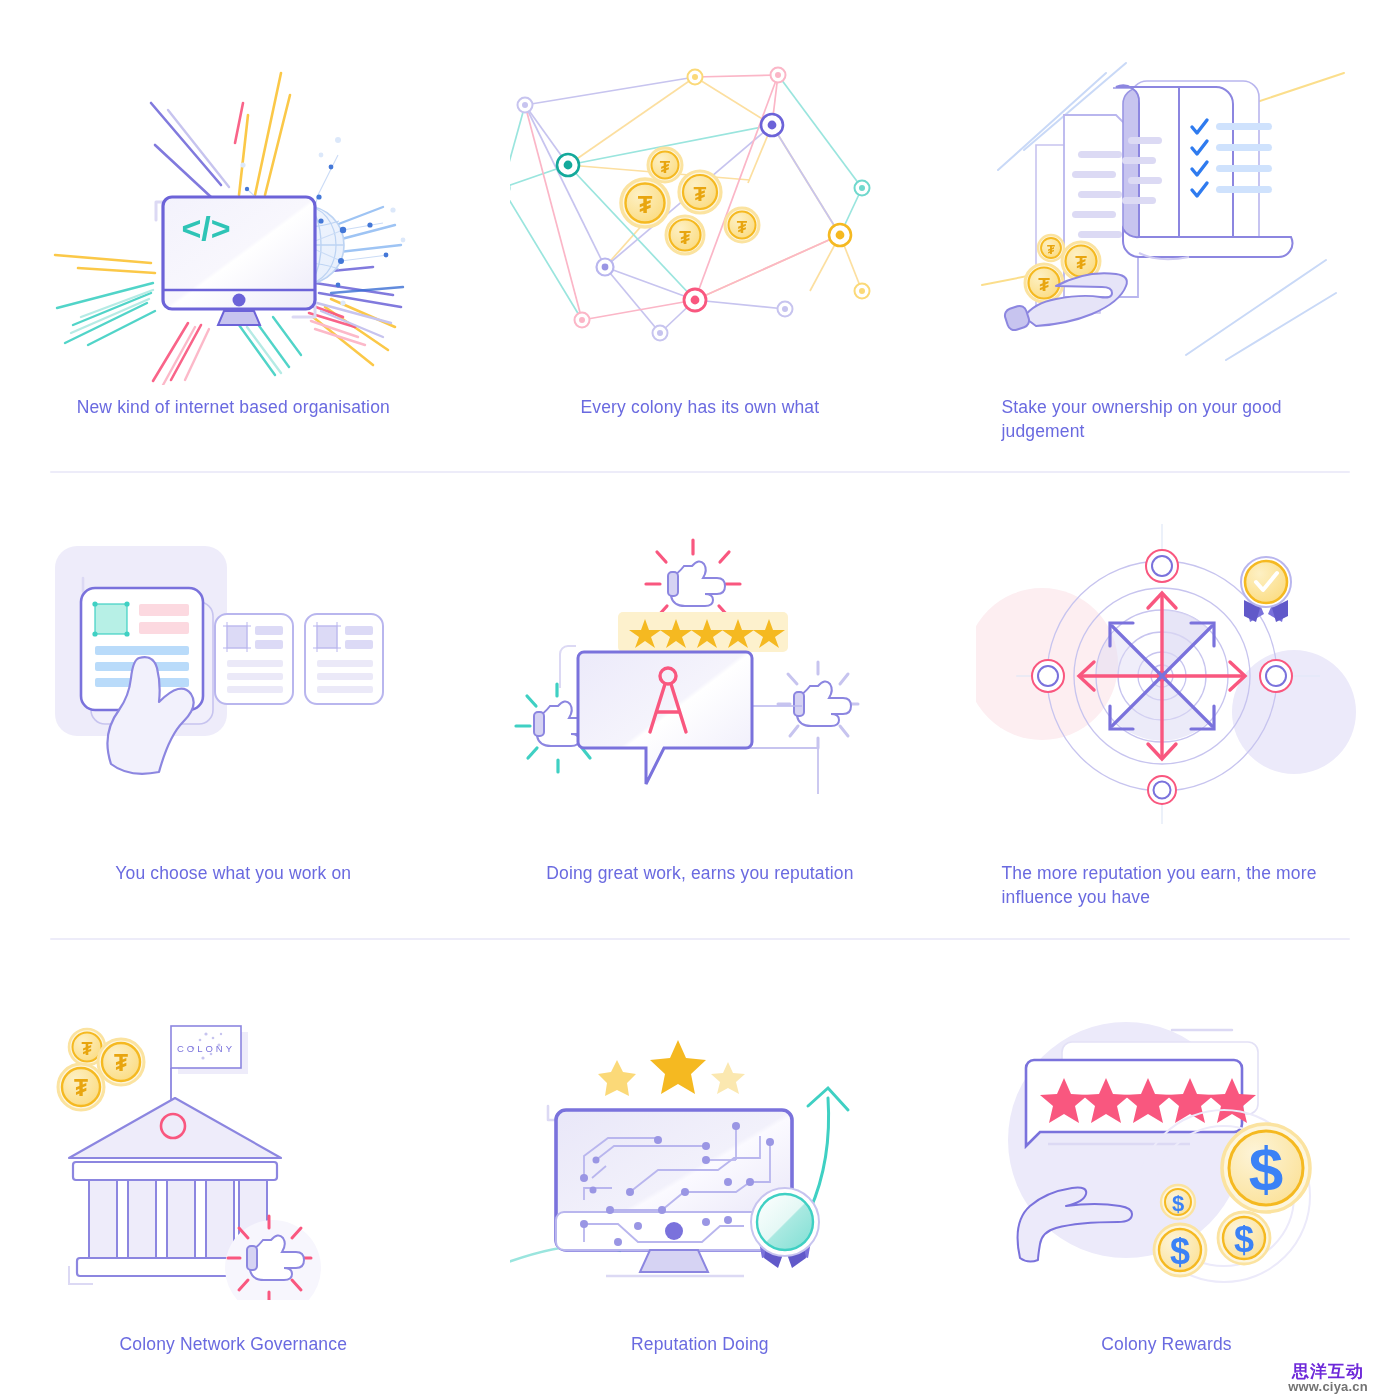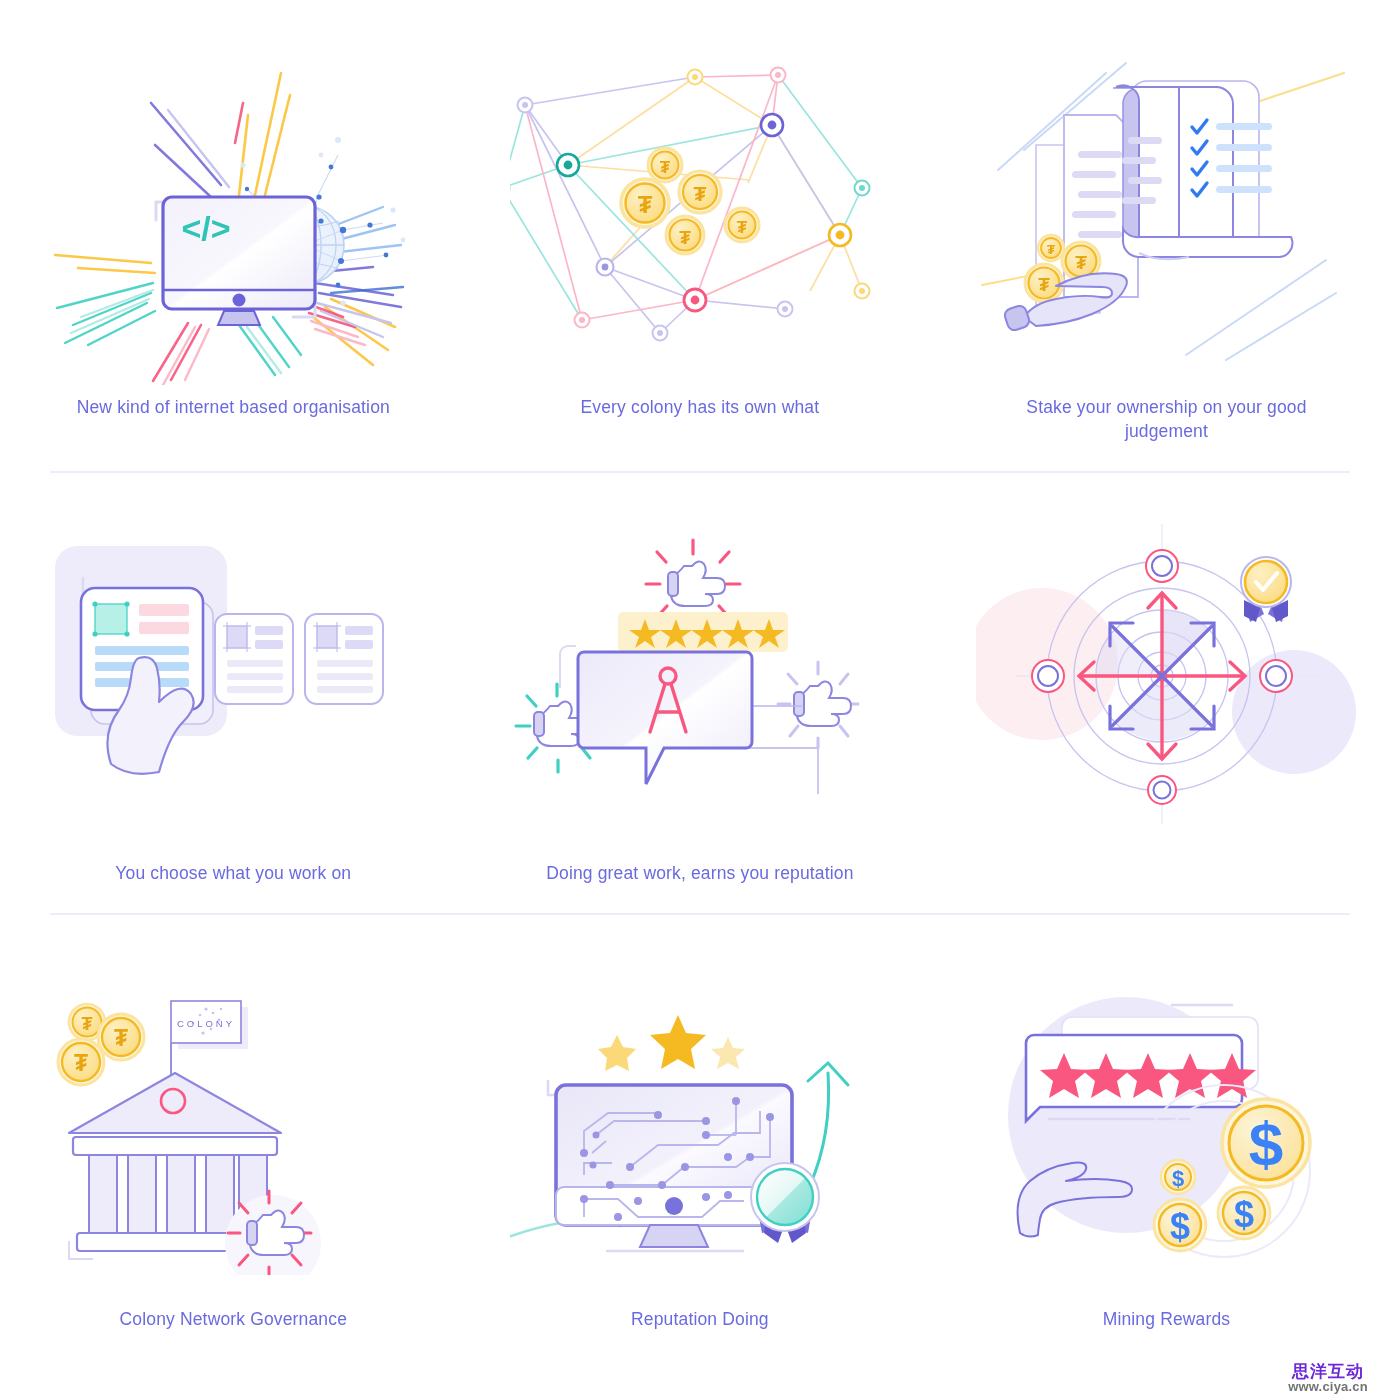--- a/index.html
+++ b/index.html
@@ -32,21 +32,21 @@
     height: 330px;
     display: flex;
     align-items: center;
     justify-content: center;
   }
   .art svg { display: block; }
   .caption {
     color: #6a6ae0;
     font-size: 17.5px;
     line-height: 1.38;
-    text-align: center;
+    text-align: left;
     letter-spacing: 0.15px;
     max-width: 330px;
     font-weight: 400;
   }
   .divider {
     width: 1300px;
     height: 2px;
     background: #edecf9;
     margin: 0 auto;
     border-radius: 2px;
@@ -674,20 +674,21 @@
             <path d="M270 82 l12 -6 l6 14 l-14 8 z" fill="#7a72dc"></path>
             <path d="M310 82 l-12 -6 l-6 14 l14 8 z" fill="#7a72dc"></path>
             <path d="M268 76 l16 8 l-4 14 l-12 -6 z" fill="#6159c9"></path>
             <path d="M312 76 l-16 8 l4 14 l12 -6 z" fill="#6159c9"></path>
             <circle cx="290" cy="58" r="25" fill="#fff" stroke="#b9b6ee" stroke-width="2"></circle>
             <circle cx="290" cy="58" r="21" fill="url(#badgeG)" stroke="#f5b921" stroke-width="2.6"></circle>
             <path d="M280 58 l7 8 l14 -17" stroke="#fff" stroke-width="4" fill="none" stroke-linecap="round" stroke-linejoin="round"></path>
           </g>
         </svg>
       </div>
+      <div class="caption">The more reputation you earn, the more influence you have</div>
     </div>
   </div>
 
   <div class="divider" id="div2"></div>
 
   <div class="row" id="row3">
 
     <div class="cell">
       <div class="art">
         <svg width="380" height="290" viewBox="0 0 380 290">
@@ -906,21 +907,21 @@
               <text x="204" y="254" font-size="36">$</text>
             </g>
             <g>
               <circle cx="268" cy="228" r="26" fill="#fdf6de" stroke="#fbe3a0" stroke-width="2.8"></circle>
               <circle cx="268" cy="228" r="21" fill="url(#dol9)" stroke="#f5b921" stroke-width="2.4"></circle>
               <text x="268" y="242" font-size="36">$</text>
             </g>
           </g>
         </svg>
       </div>
-      <div class="caption">Mining Rewards</div>
+      <div class="caption">Colony Rewards</div>
     </div>
   </div>
 
   <div id="watermark">
     <div class="wm-cn">思洋互动</div>
     <div class="wm-url">www.ciya.cn</div>
   </div>
 
 </div>
 

